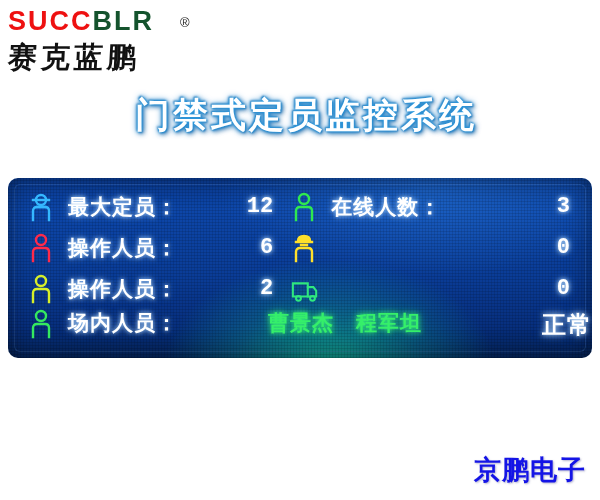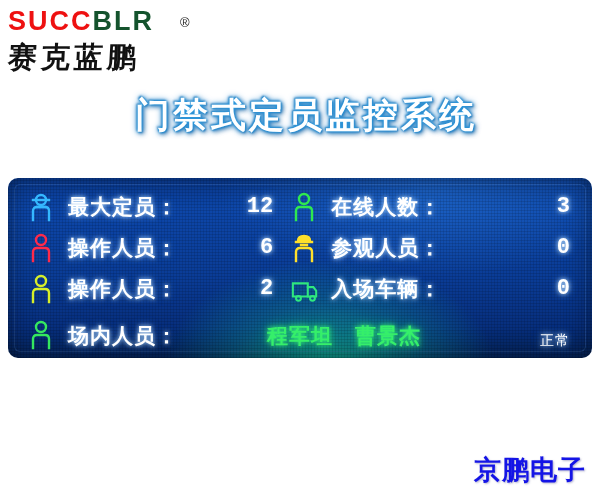--- a/index.html
+++ b/index.html
@@ -80,35 +80,35 @@
   }
   .val{
     flex:1;text-align:right;padding-right:18px;
     font-family:Liberation Mono, monospace;
     font-weight:bold;font-size:22px;color:#ffffff;
     text-shadow:0 0 4px rgba(190,225,255,.95),0 0 9px rgba(120,180,255,.7);
   }
   .col-right .val{padding-right:22px;}
 
   
-  .row-names{display:flex;align-items:flex-end;height:41px;width:584px;padding-left:20px;box-sizing:border-box;}
+  .row-names{display:flex;align-items:flex-start;height:41px;width:584px;padding-left:20px;box-sizing:border-box;}
   .names{
     flex:1;display:flex;gap:22px;justify-content:center;padding-right:30px;
   }
   .name{
     font-family:"DejaVu Sans","Liberation Sans",sans-serif;
     font-weight:bold;font-size:21px;letter-spacing:1px;color:#35ef6a;
     text-shadow:0 0 5px rgba(60,255,120,.95),0 0 11px rgba(30,220,110,.65);
     white-space:nowrap;
   }
   .status{
     font-family:"DejaVu Sans","Liberation Sans",sans-serif;
-    font-weight:normal;font-size:14px;letter-spacing:1px;color:#ffffff;
+    font-weight:bold;font-size:24px;letter-spacing:1px;color:#ffffff;
     text-shadow:0 0 5px rgba(190,225,255,.95),0 0 10px rgba(120,180,255,.7);
-    padding-right:22px;white-space:nowrap;
+    white-space:nowrap;
   }
 
   
   #footer{
     position:absolute;right:14px;bottom:12px;
     font-family:"DejaVu Sans","Liberation Sans",sans-serif;
     font-weight:bold;font-size:27px;color:#1414e6;letter-spacing:1px;
     text-shadow:1px 1px 2px rgba(120,120,170,.55);
     text-align:center;
   }
@@ -178,21 +178,20 @@
         <span class="ic">
           <svg viewBox="0 0 26 30" width="26" height="30">
             <g fill="none" stroke="#ffe02a" stroke-width="2.4" stroke-linecap="square">
               <path d="M7 8 Q7 3 13 3 Q19 3 19 8 Z" fill="#ffe02a"></path>
               <line x1="5" y1="9" x2="21" y2="9"></line>
               <path d="M5 28 L5 19 Q5 15 9 15 L17 15 Q21 15 21 19 L21 28"></path>
               <line x1="10" y1="12" x2="16" y2="12"></line>
             </g>
           </svg>
         </span>
-        <span class="lbl">参观人员：</span>
         <span class="val">0</span>
       </div>
     </div>
 
     <div class="led-row">
       <div class="col-left">
         <span class="ic">
           <svg viewBox="0 0 26 30" width="26" height="30">
             <g fill="none" stroke="#d7ef2a" stroke-width="2.4" stroke-linecap="square">
               <circle cx="13" cy="7" r="5"></circle>
@@ -207,38 +206,37 @@
         <span class="ic">
           <svg viewBox="0 0 30 30" width="28" height="30">
             <g fill="none" stroke="#2fe87f" stroke-width="2.2" stroke-linecap="square">
               <path d="M2 9 L18 9 L18 23 L2 23 Z"></path>
               <path d="M18 13 L24 13 L27 17 L27 23 L18 23"></path>
               <circle cx="8" cy="25" r="2.6"></circle>
               <circle cx="23" cy="25" r="2.6"></circle>
             </g>
           </svg>
         </span>
-        <span class="lbl">入场车辆：</span>
         <span class="val">0</span>
       </div>
     </div>
 
     <div class="row-names">
       <span class="ic">
         <svg viewBox="0 0 26 30" width="26" height="30">
           <g fill="none" stroke="#35e85f" stroke-width="2.4" stroke-linecap="square">
             <circle cx="13" cy="7" r="5"></circle>
             <path d="M5 28 L5 19 Q5 15 9 15 L17 15 Q21 15 21 19 L21 28"></path>
           </g>
         </svg>
       </span>
       <span class="lbl">场内人员：</span>
       <span class="names">
+        <span class="name">曹景杰</span>
         <span class="name">程军坦</span>
-        <span class="name">曹景杰</span>
       </span>
       <span class="status">正常</span>
     </div>
 
   </div>
 </div>
 
 <div id="footer">京鹏电子</div>
 
 </body></html>

